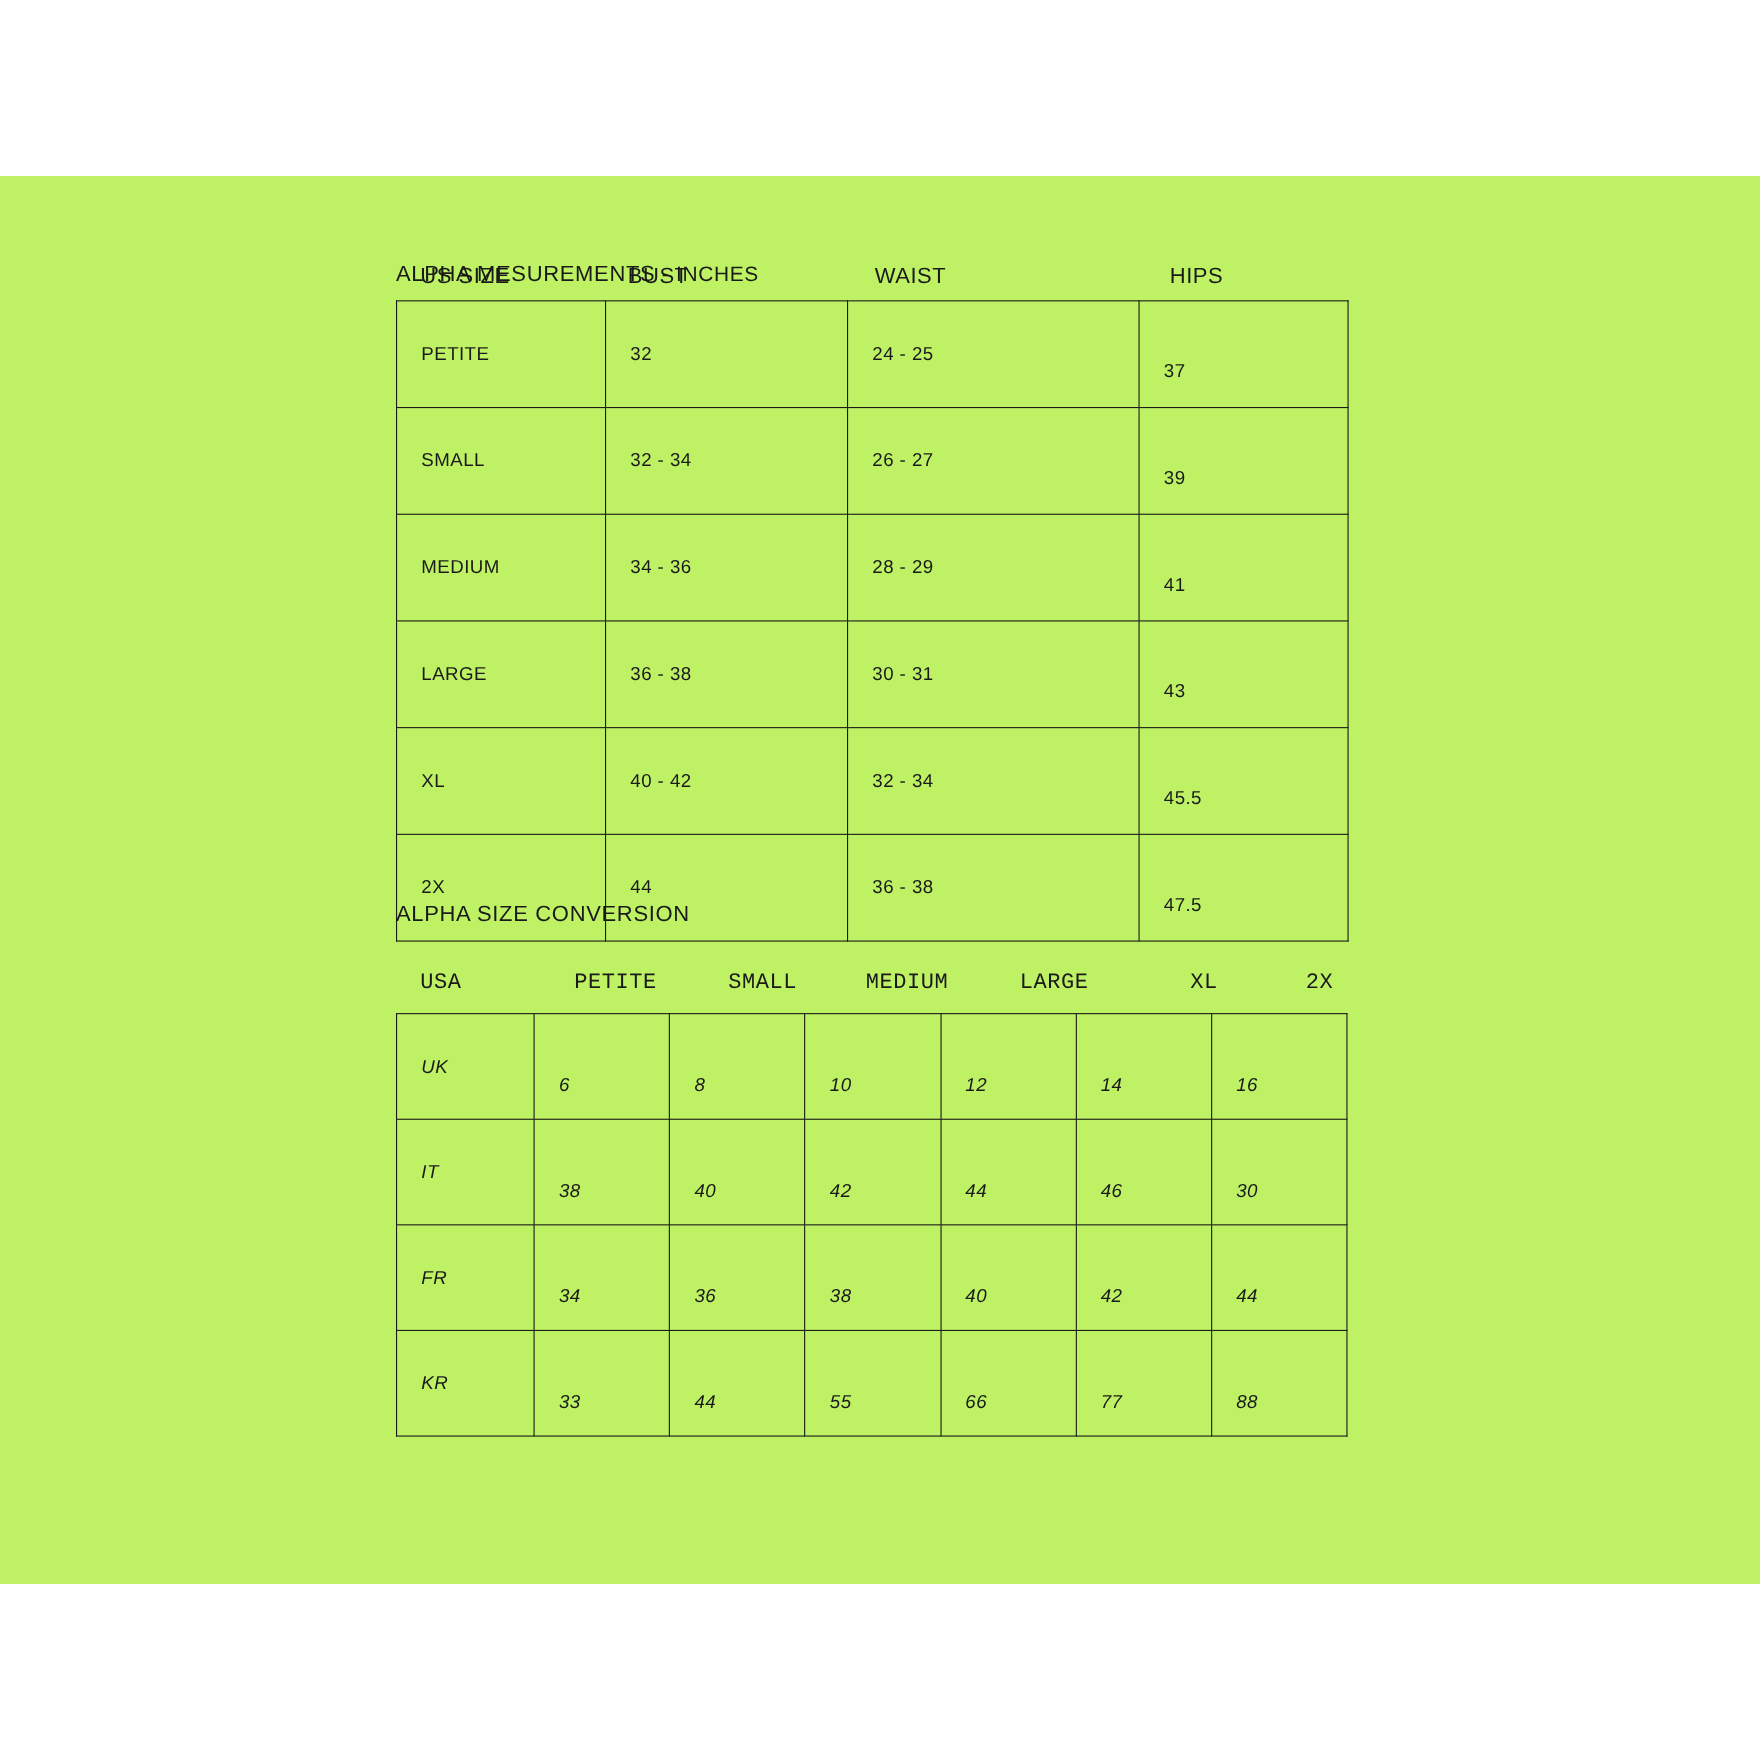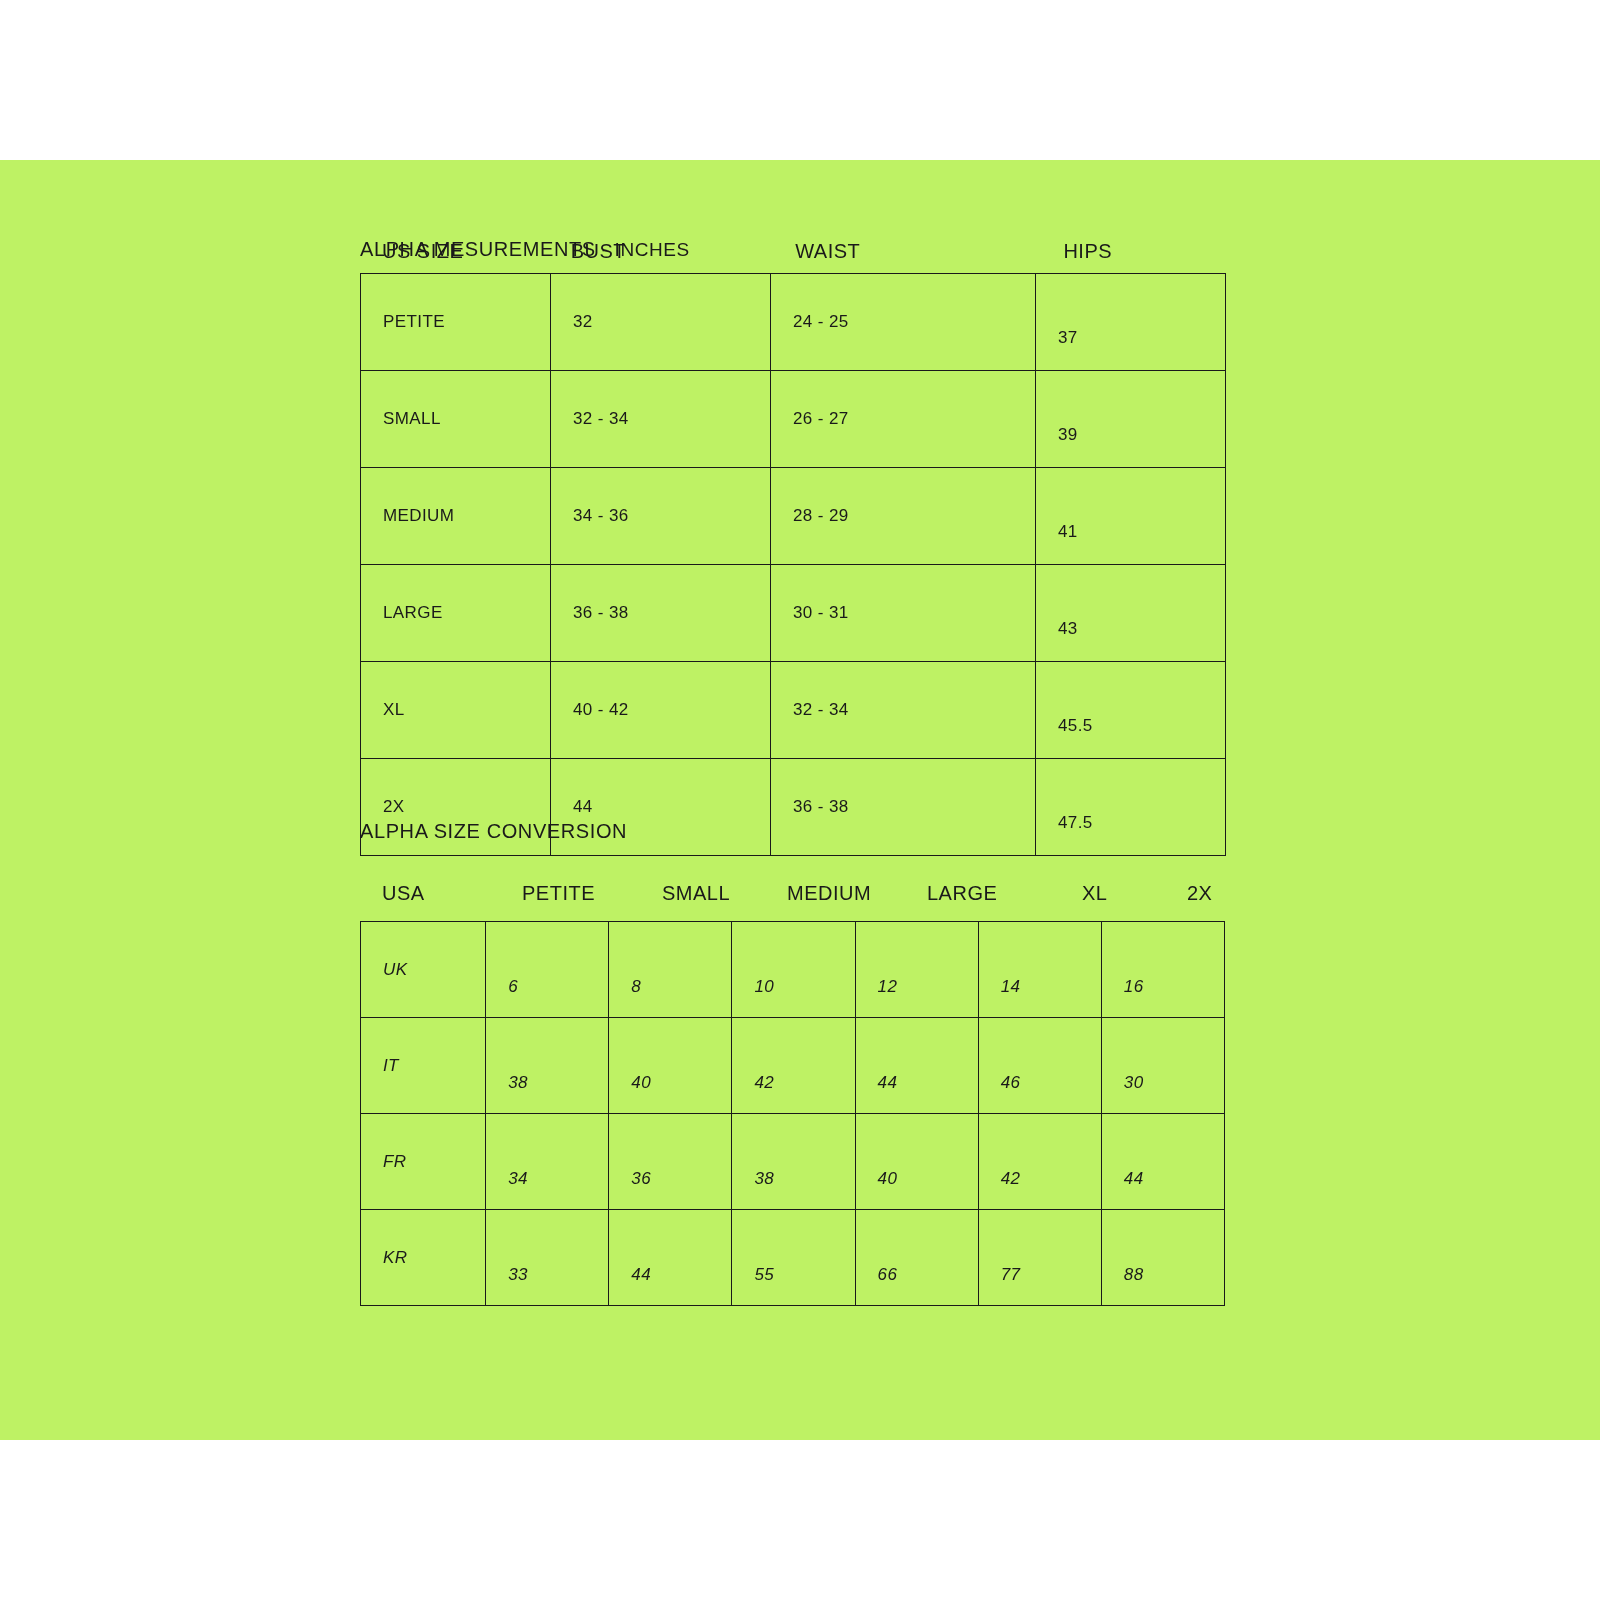--- a/index.html
+++ b/index.html
@@ -86,21 +86,21 @@
   .t2-wrap { position: absolute; left: 0; top: 660px; width: 880px; }
   .t2-title { position: absolute; top: 0; left: 0; }
   .t2-head {
     display: flex;
     font-size: 20px;
     letter-spacing: 0.5px;
     position: absolute;
     top: 62px;
     left: 0;
   }
-  .t2-head span { display: block; }
+  .t2-head span { display: block; font-family: Liberation Mono, monospace; }
   .t2-head .h0 { width: 125px; padding-left: 22px; }
   .t2-head .h1 { width: 140px; padding-left: 15px; }
   .t2-head .h2 { width: 125px; padding-left: 0px; }
   .t2-head .h3 { width: 130px; padding-left: 0px; }
   .t2-head .h4 { width: 135px; padding-left: 10px; }
   .t2-head .h5 { width: 80px; padding-left: 20px; }
   .t2-head .h6 { width: 80px; padding-left: 25px; }
 
   .t2-table { position: absolute; top: 101px; left: 0; font-style: italic; }
   .t2 col.c0 { width: 125px; }

